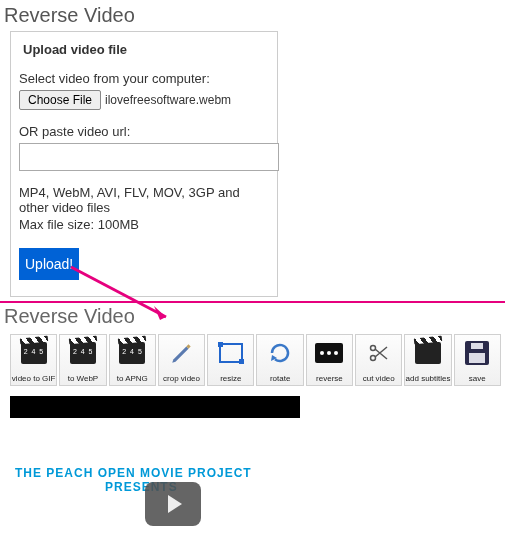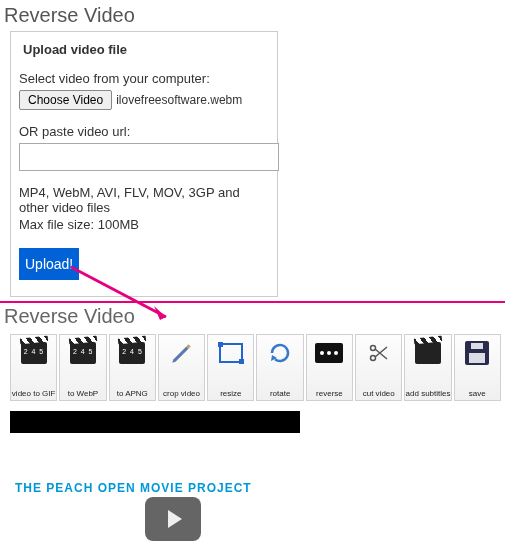--- a/index.html
+++ b/index.html
@@ -11,21 +11,21 @@
   .choose-row { display: flex; align-items: center; gap: 4px; margin-bottom: 14px; }
   .choose-btn { font-size: 12px; padding: 2px 8px; border: 1px solid #888; background: #efefef; border-radius: 2px; cursor: pointer; }
   .file-name { font-size: 12px; color: #333; }
   .url-input { width: 260px; height: 28px; border: 1px solid #aaa; padding: 2px 4px; font-size: 13px; margin-bottom: 14px; }
   .formats { font-size: 13px; color: #333; margin-bottom: 2px; }
   .maxsize { font-size: 13px; color: #333; margin-bottom: 16px; }
   .upload-btn { background: #0062d6; color: #fff; border: none; font-size: 14px; padding: 8px 6px; cursor: pointer; }
   .hr-line { height: 2px; background: #e6007e; margin: 2px 0 0 0; width: 100%; }
   .second-title { font-size: 20px; color: #666; font-weight: 400; padding: 2px 0 6px 4px; }
   .toolbar { display: flex; gap: 2px; padding: 0 4px 2px 10px; }
-  .tool { width: 48px; height: 67px; border: 1px solid #d0d0d0; background: linear-gradient(#fdfdfd,#f0f0f0); display: flex; flex-direction: column; align-items: center; justify-content: space-between; cursor: pointer; padding: 3px 0 2px 0; }
+  .tool { width: 48px; height: 52px; border: 1px solid #d0d0d0; background: linear-gradient(#fdfdfd,#f0f0f0); display: flex; flex-direction: column; align-items: center; justify-content: space-between; cursor: pointer; padding: 3px 0 2px 0; }
   .tool .ticon { width: 30px; height: 30px; display: flex; align-items: center; justify-content: center; }
   .tool .tlabel { font-size: 8px; color: #222; text-align: center; line-height: 1; }
   .clapper { width: 26px; height: 22px; background: #222; position: relative; border-radius: 2px; }
   .clapper::before { content: ""; position: absolute; top: -5px; left: -1px; right: -1px; height: 6px; background: repeating-linear-gradient(60deg,#222 0 4px,#fff 4px 8px); border-radius: 1px; transform: rotate(-6deg); }
   .clapper .num { position: absolute; color:#fff; font-size:7px; top:6px; left:3px; letter-spacing:1px; }
   .pencil { width: 26px; height: 26px; }
   .square-tool { width: 24px; height: 20px; border: 2px solid #2266cc; position: relative; }
   .square-tool::before, .square-tool::after { content:""; position:absolute; width:5px; height:5px; background:#2266cc; }
   .square-tool::before { top:-3px; left:-3px; }
   .square-tool::after { bottom:-3px; right:-3px; }
@@ -46,21 +46,21 @@
 </style>
 </head>
 <body>
 
 <div class="page-title">Reverse Video</div>
 
 <div class="upload-box">
   <div class="legend">Upload video file</div>
   <div class="label">Select video from your computer:</div>
   <div class="choose-row">
-    <button class="choose-btn">Choose Video</button>
+    <button class="choose-btn">Choose File</button>
     <span class="file-name">ilovefreesoftware.webm</span>
   </div>
   <div class="label">OR paste video url:</div>
   <input class="url-input" type="text" value="" style="">
   <div class="formats">MP4, WebM, AVI, FLV, MOV, 3GP and other video files</div>
   <div class="maxsize">Max file size: 100MB</div>
   <button class="upload-btn">Upload!</button>
 </div>
 
 <div class="hr-line"></div>
@@ -146,19 +146,20 @@
         <div class="floppy"></div>
       </div>
     <div class="tlabel">save</div>
   </div>
 </div>
 
 <div class="blackbar"></div>
 
 <div class="preview-area">
   <div class="preview-text">THE PEACH OPEN MOVIE PROJECT</div>
+  <div class="preview-text" style="margin-left:90px;">PRESENTS</div>
   <div class="play-btn"></div>
 </div>
 
 <svg class="arrow-svg" viewBox="0 0 120 70">
   <path d="M5 5 L100 55" stroke="#e6007e" stroke-width="3" fill="none"></path>
   <path d="M100 55 L88 44 L94 58 Z" fill="#e6007e"></path>
 </svg>
 
 </body></html>

